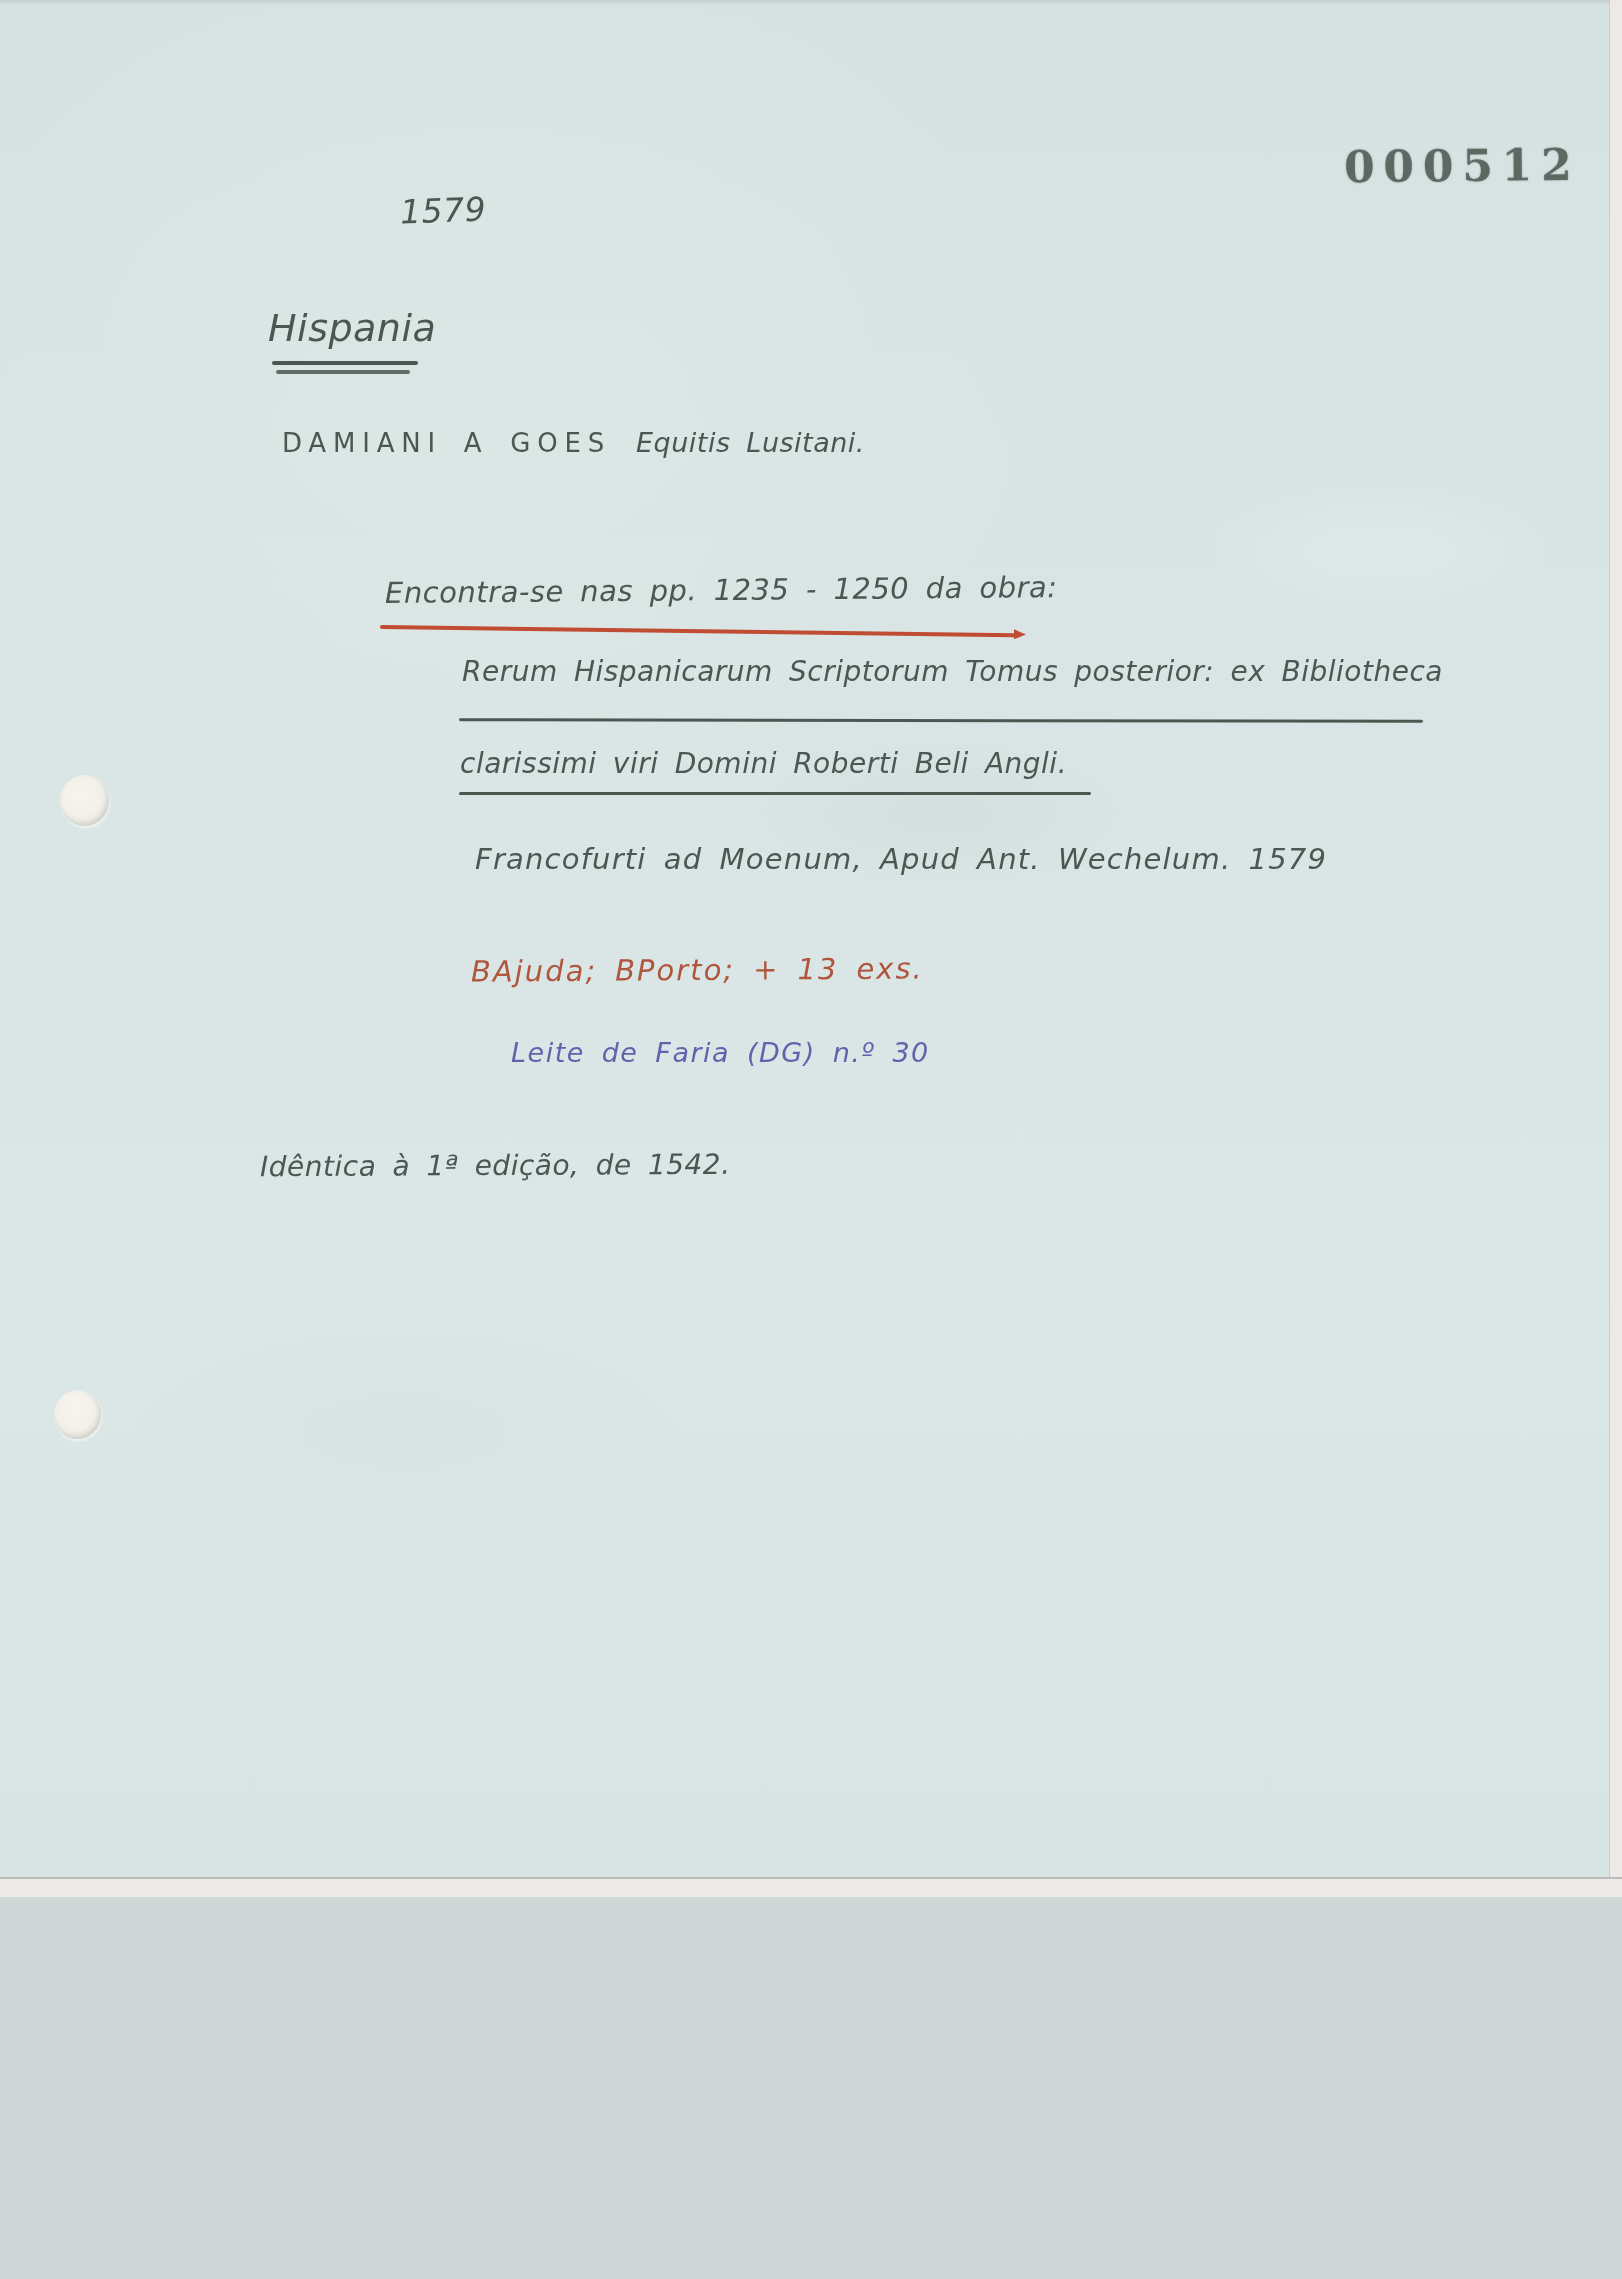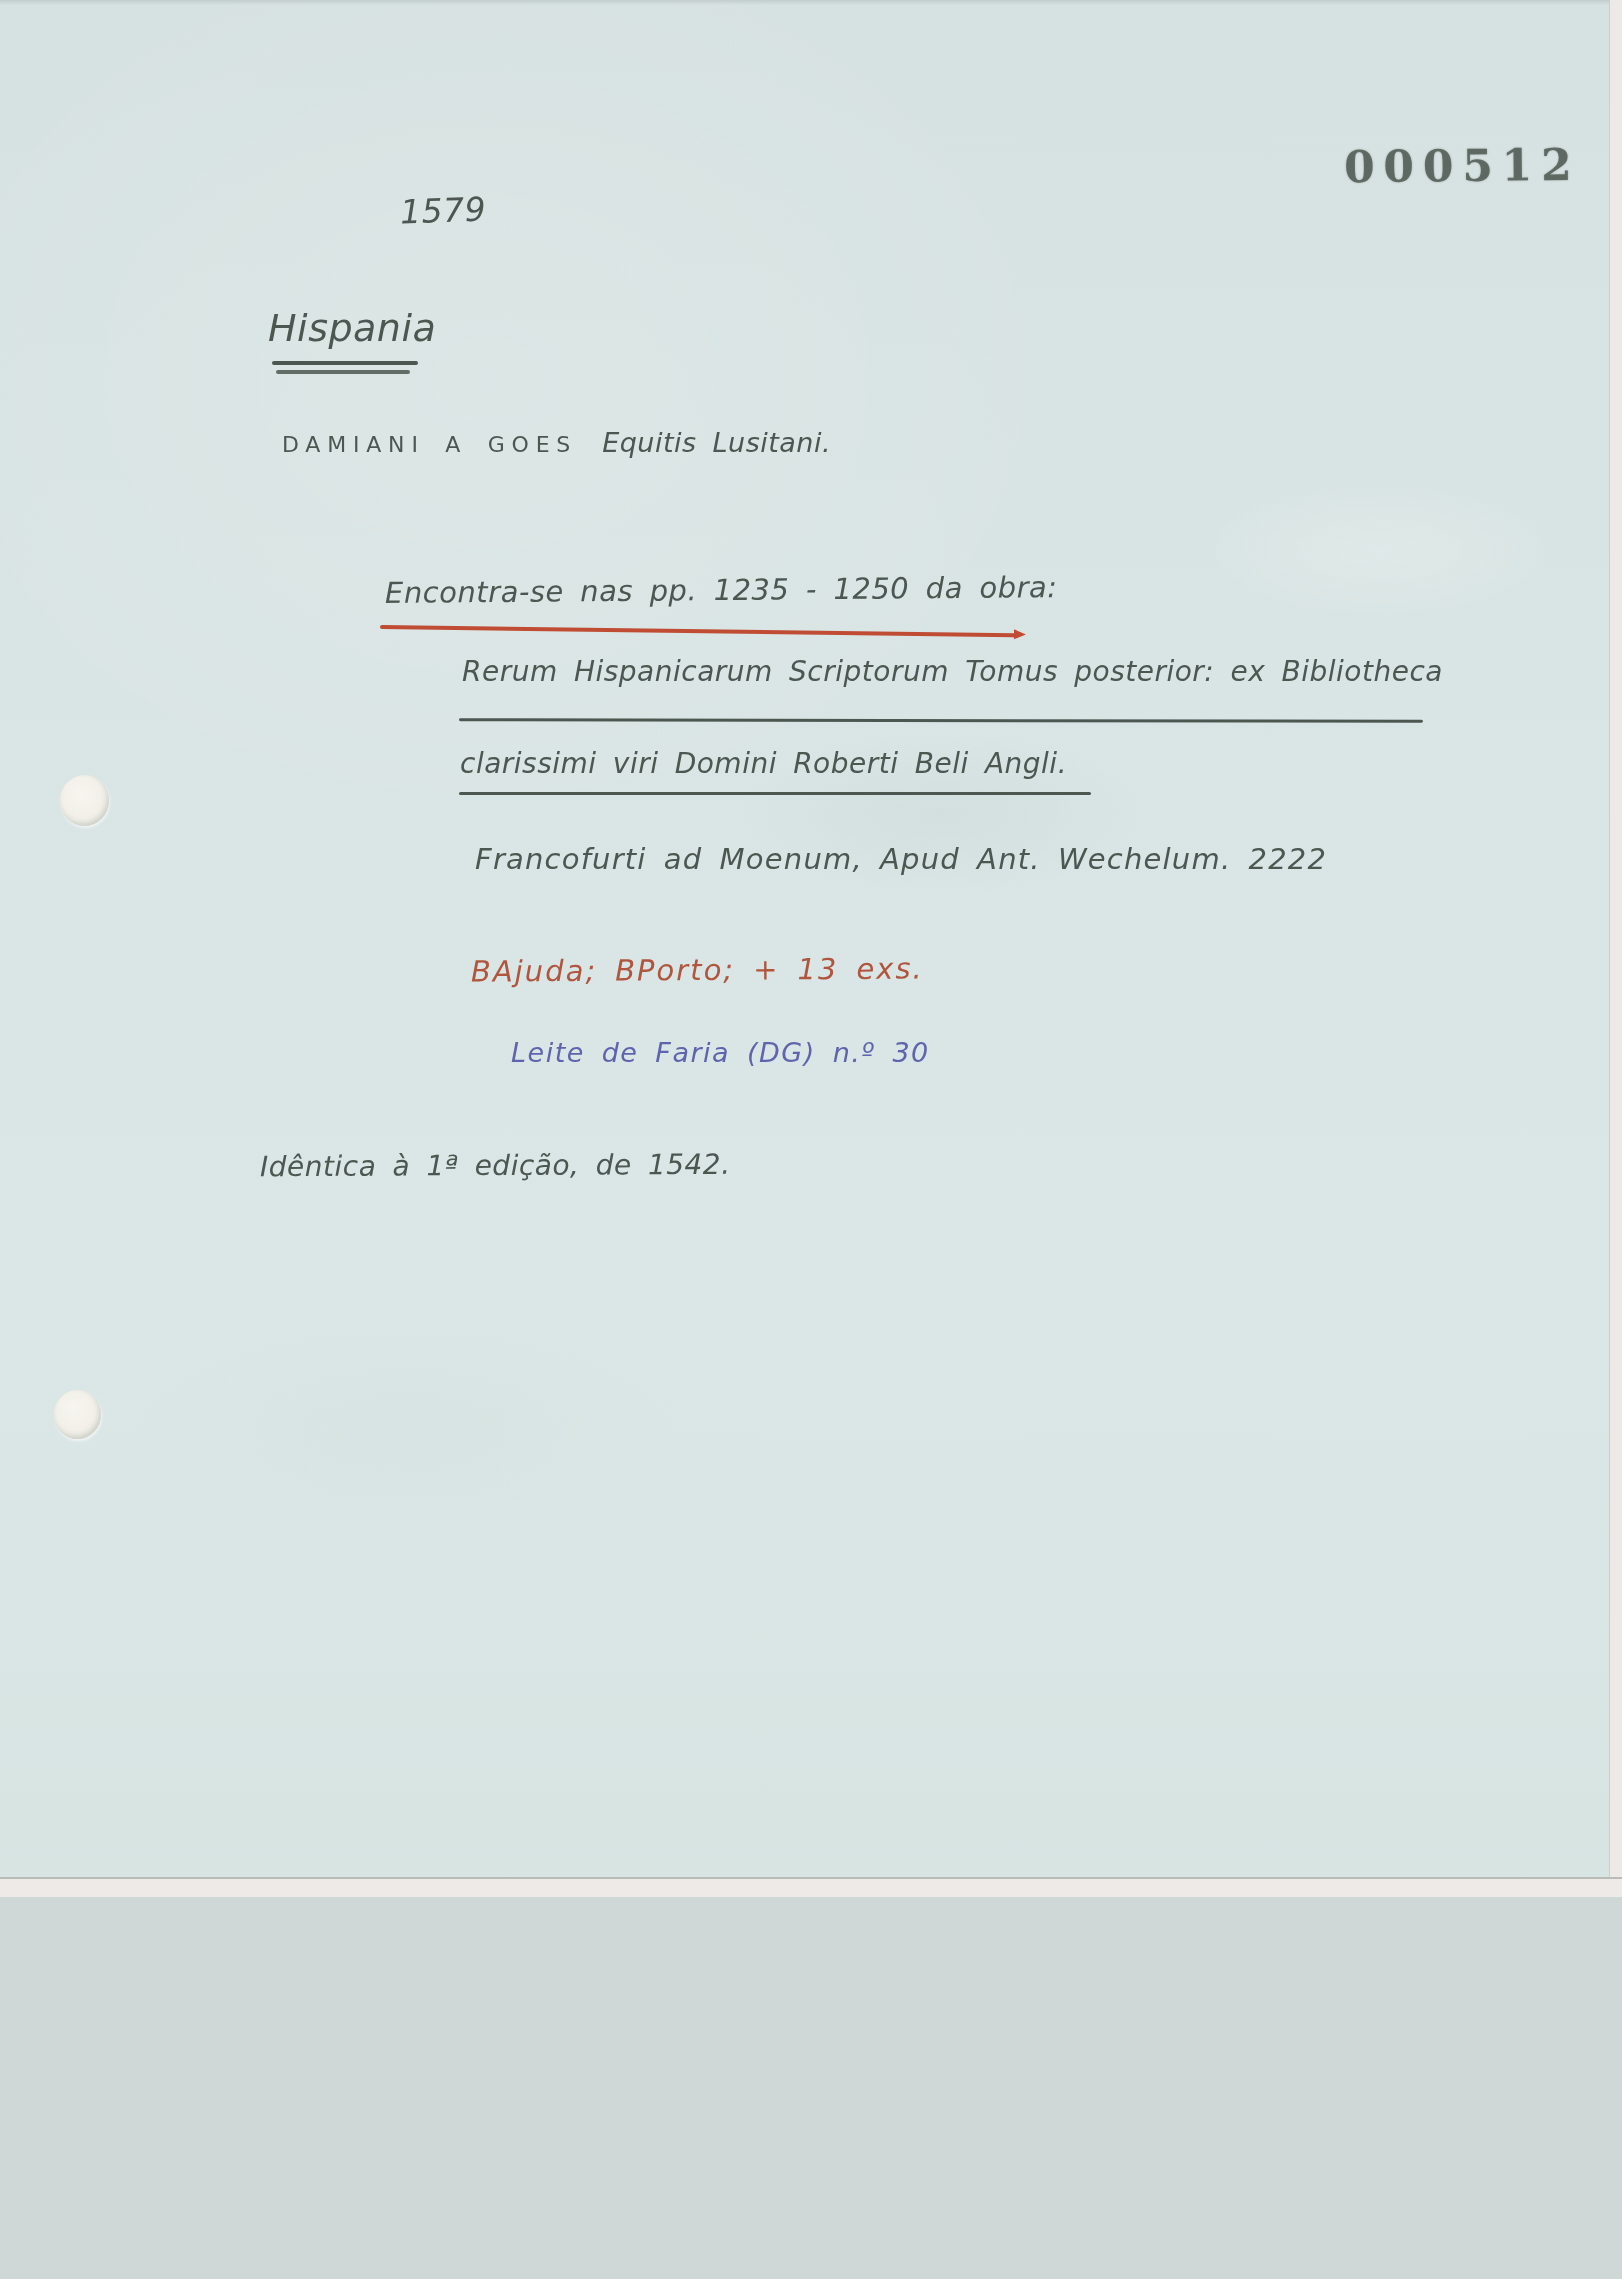--- a/index.html
+++ b/index.html
@@ -71,21 +71,21 @@
     background: #4c5751;
     border-radius: 2px;
   }
   .heading-u1 { left: 272px; top: 361px; width: 146px; height: 3.9px; }
   .heading-u2 { left: 276px; top: 370px; width: 134px; height: 3.9px; opacity: .85; }
 
   .author     { left: 282px; top: 427px; font-size: 27px; }
   .author .caps {
     font-style: normal;
     letter-spacing: 6.8px;
-    font-size: 22px;
+    font-size: 26px;
     margin-right: 25px;
     margin-top: 21px;
   }
 
   .encontra   { left: 385px; top: 573px; font-size: 29px; transform: rotate(-0.5deg); }
   .red-underline {
     position: absolute;
     left: 380px; top: 625px;
     width: 636px; height: 3.9px;
     background: #c04c33;
@@ -147,21 +147,21 @@
   <div class="red-underline">
     <div class="arrow"></div>
   </div>
 
   <div class="hw title1">Rerum Hispanicarum Scriptorum Tomus posterior: ex Bibliotheca</div>
   <div class="u-line title1-u"></div>
 
   <div class="hw title2">clarissimi viri Domini Roberti Beli Angli.</div>
   <div class="u-line title2-u"></div>
 
-  <div class="hw imprint">Francofurti ad Moenum, Apud Ant. Wechelum. 2222</div>
+  <div class="hw imprint">Francofurti ad Moenum, Apud Ant. Wechelum. 1579</div>
 
   <div class="hw holdings">BAjuda; BPorto; + 13 exs.</div>
 
   <div class="hw reference">Leite de Faria (DG) n.º 30</div>
 
   <div class="hw note">Idêntica à 1ª edição, de 1542.</div>
 
   <div class="hole h1"></div>
   <div class="hole h2"></div>
 

